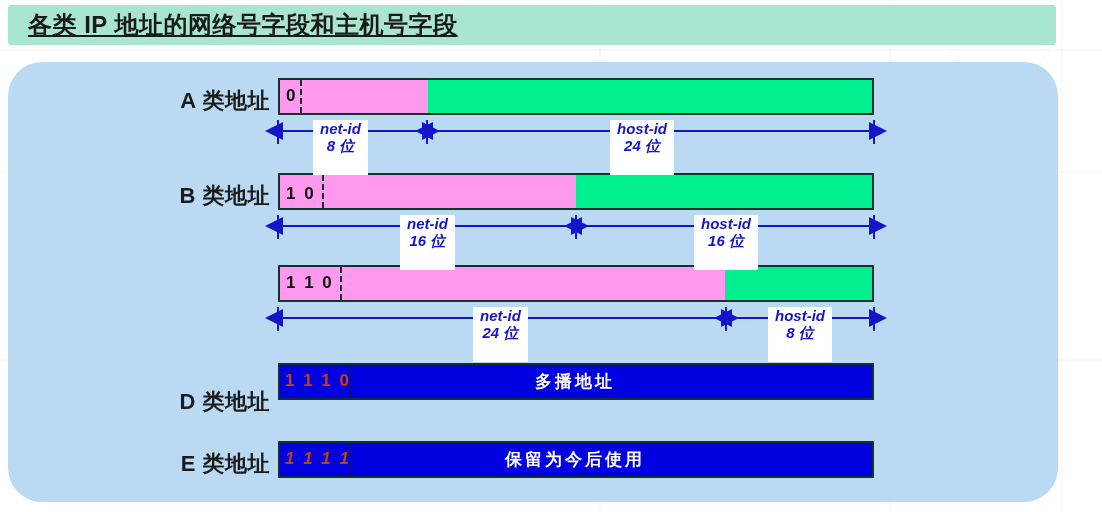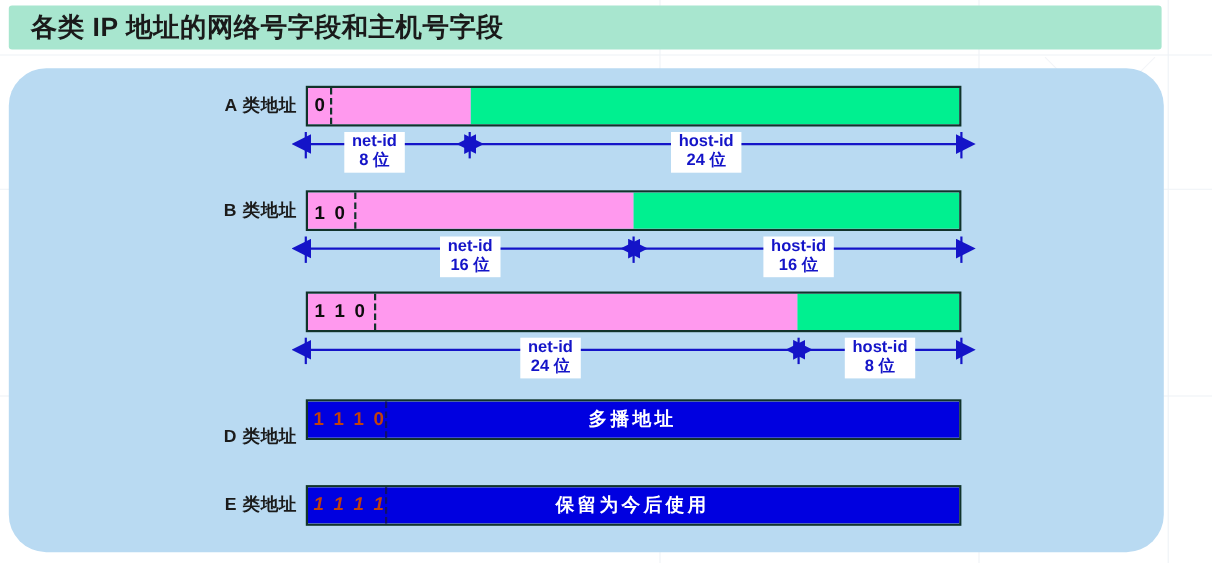--- a/index.html
+++ b/index.html
@@ -38,20 +38,21 @@
   #title-text {
     position: absolute;
     left: 20px;
     top: 50%;
     transform: translateY(-50%);
     font-size: 24px;
     font-weight: bold;
     color: #1a1a1a;
     letter-spacing: 0.5px;
     white-space: nowrap;
+    text-decoration: underline;
   }
 
   
   #panel {
     position: absolute;
     left: 8px;
     top: 62px;
     width: 1050px;
     height: 440px;
     background: #b9daf2;
@@ -64,21 +65,21 @@
     position: absolute;
     left: 0;
     top: 0;
     width: 1102px;
     height: 512px;
     z-index: 3;
   }
 
   .row-label {
     position: absolute;
-    font-size: 16px;
+    font-size: 22px;
     font-weight: bold;
     color: #1b1b1b;
     white-space: nowrap;
     text-align: right;
     letter-spacing: 0.5px;
   }
 
   
   .addr-bar {
     position: absolute;
@@ -129,23 +130,24 @@
 
   
   .measure-label {
     position: absolute;
     background: #ffffff;
     color: #1414c8;
     font-size: 15px;
     font-weight: bold;
     line-height: 1.12;
     text-align: center;
-    padding: 1px 7px 2px 7px;
+    padding: 1px 7px 20px 7px;
     white-space: nowrap;
     z-index: 6;
+    font-style: italic;
   }
   .measure-label .ml-2 { display: block; }
 
   svg.arrows {
     position: absolute;
     left: 0; top: 0;
     width: 1102px; height: 512px;
     overflow: visible;
   }
 </style>

